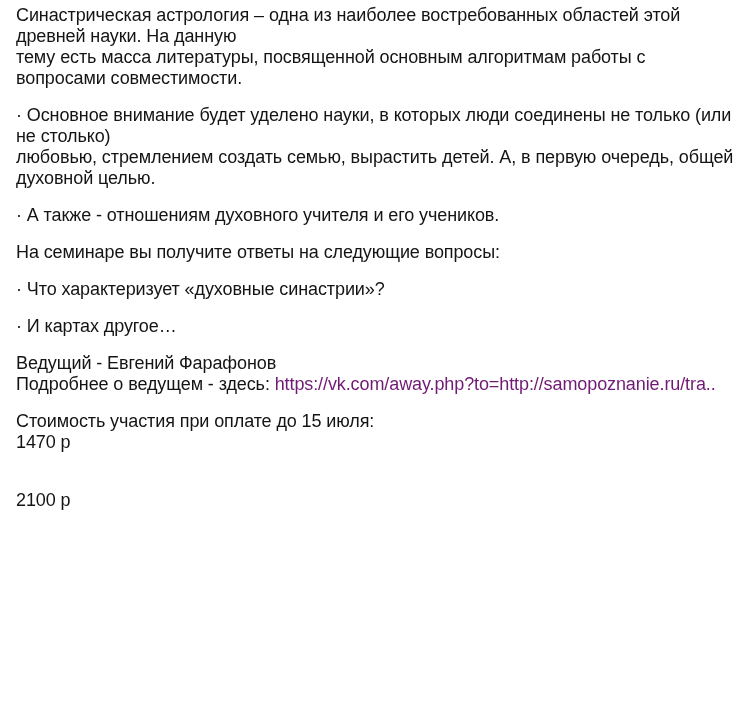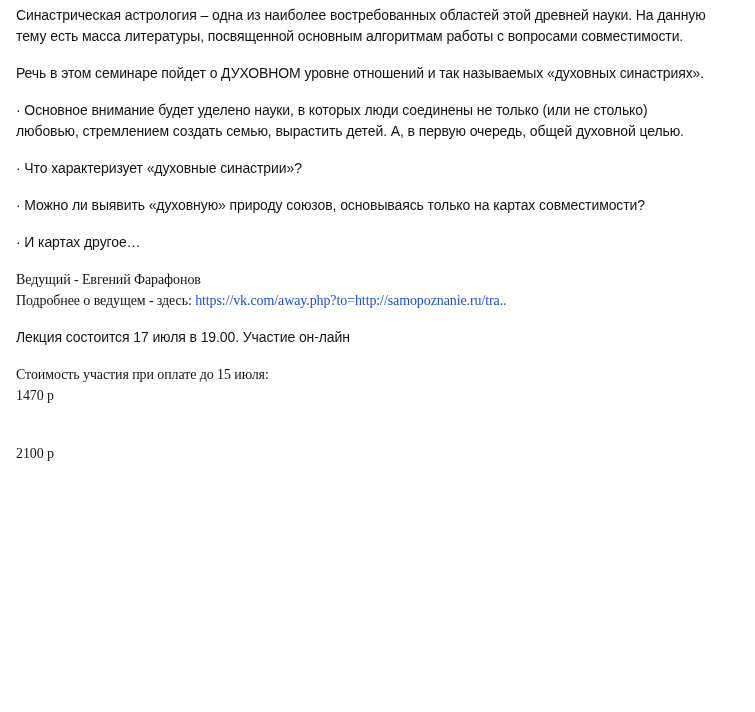--- a/index.html
+++ b/index.html
@@ -9,50 +9,48 @@
   }
   body {
     width: 755px;
     height: 712px;
     overflow: hidden;
     font-family: "Liberation Sans", "DejaVu Sans", sans-serif;
     color: #141414;
   }
   .post {
     padding: 5px 18px 0 16px;
-    font-size: 14px;
+    font-size: 18px;
     line-height: 21px;
     letter-spacing: -0.1px;
   }
   .post p {
     margin: 16px 0;
     white-space: pre-line; 
   }
   .post p:first-child {
     margin-top: 0;
   }
   .post p.mixed {
     white-space: normal; 
-    font-family: Liberation Serif, serif;
   }
   a.post-link {
-    color: #1d4ed8;
+    color: #701a75;
     text-decoration: none;
     cursor: pointer;
   }
 </style>
 </head>
 <body>
 
 <div class="post">
   <p>Синастрическая астрология – одна из наиболее востребованных областей этой древней науки. На данную
 тему есть масса литературы, посвященной основным алгоритмам работы с вопросами совместимости.</p>
-  <p>Речь в этом семинаре пойдет о ДУХОВНОМ уровне отношений и так называемых «духовных синастриях».</p>
   <p>· Основное внимание будет уделено науки, в которых люди соединены не только (или не столько)
 любовью, стремлением создать семью, вырастить детей. А, в первую очередь, общей духовной целью.</p>
+  <p>· А также - отношениям духовного учителя и его учеников.</p>
+  <p>На семинаре вы получите ответы на следующие вопросы:</p>
   <p>· Что характеризует «духовные синастрии»?</p>
-  <p>· Можно ли выявить «духовную» природу союзов, основываясь только на картах совместимости?</p>
   <p>· И картах другое…</p>
   <p class="mixed"><span>Ведущий - Евгений Фарафонов</span><br><span>Подробнее о ведущем - здесь: </span><a class="post-link" href="#">https://vk.com/away.php?to=http://samopoznanie.ru/tra..</a></p>
-  <p>Лекция состоится 17 июля в 19.00. Участие он-лайн</p>
   <p class="mixed"><span>Стоимость участия при оплате до 15 июля:</span><br><span>1470 р</span></p>
   <p class="mixed"><br><span>2100 р</span></p>
 </div>
 
 </body></html>

